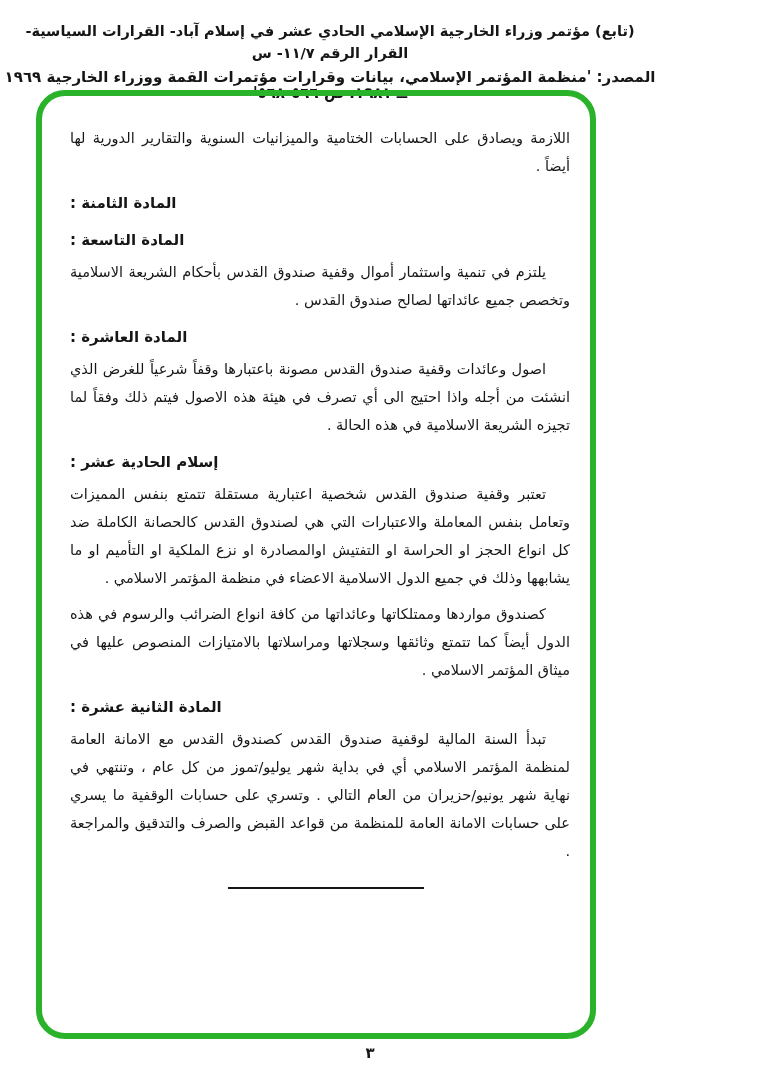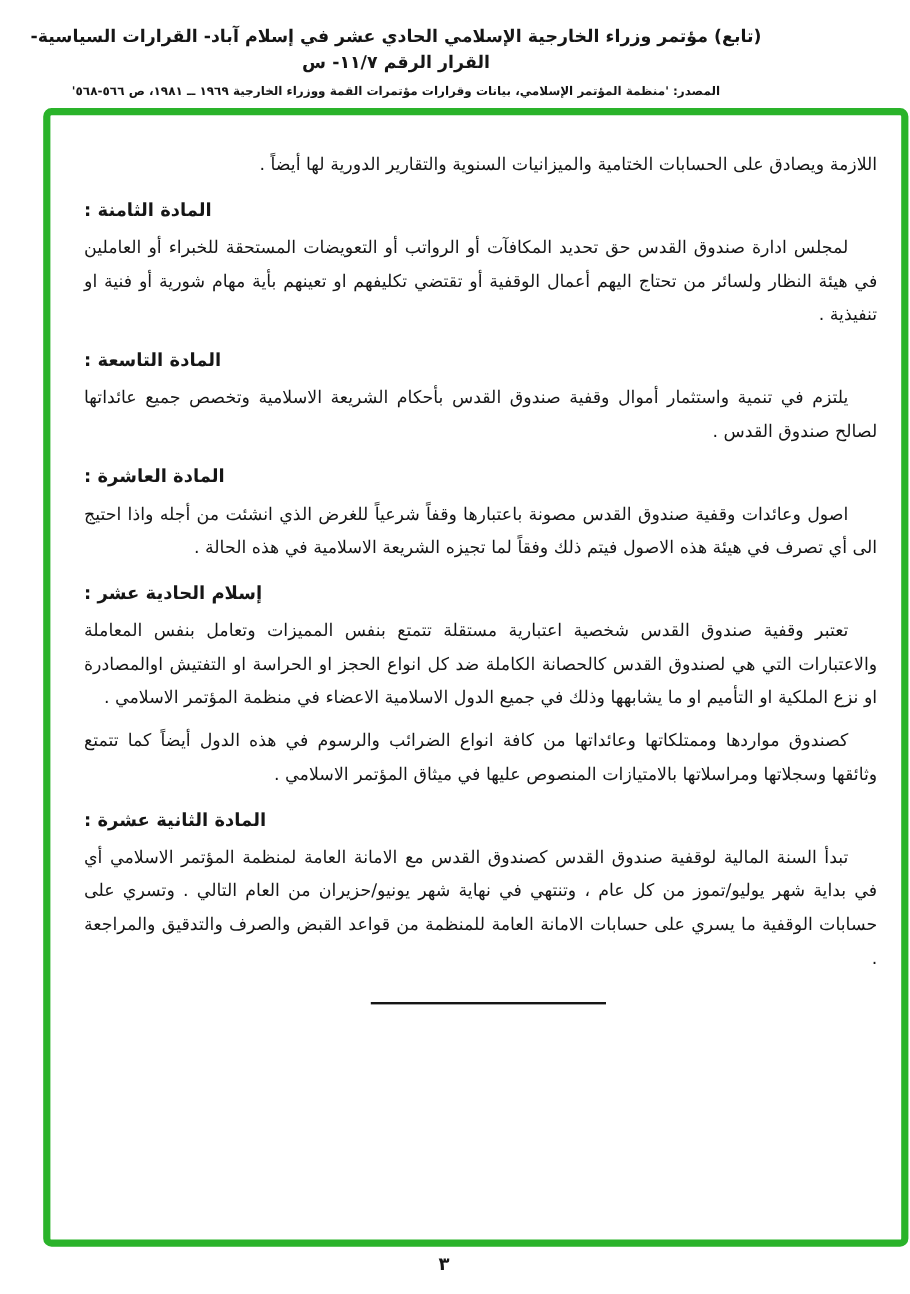--- a/index.html
+++ b/index.html
@@ -25,36 +25,36 @@
     text-align: center;
     direction: rtl;
   }
   .header-caption {
     font-size: 14.5px;
     font-weight: bold;
     line-height: 22px;
     padding: 0 10px;
   }
   .header-source {
-    font-size: 10px;
+    font-size: 15px;
     font-weight: bold;
     line-height: 16px;
     margin-top: 5px;
   }
 
   
   .document-frame {
     position: absolute;
     left: 36px;
     top: 90px;
-    width: 721px;
+    width: 560px;
     height: 949px;
     box-sizing: border-box;
     border: 6px solid var(--border-green, #2ab32a);
-    border-radius: 7px;
+    border-radius: 29px;
     background: transparent;
   }
   .frame-content {
     position: absolute;
     top: 28px;
     right: 20px;
     left: 28px;
     direction: rtl;
     text-align: justify;
     font-size: 14.5px;
@@ -104,21 +104,20 @@
   <div class="header-caption">(تابع) مؤتمر وزراء الخارجية الإسلامي الحادي عشر في إسلام آباد- القرارات السياسية- القرار الرقم ١١/٧- س</div>
   <div class="header-source">المصدر: 'منظمة المؤتمر الإسلامي، بيانات وقرارات مؤتمرات القمة ووزراء الخارجية ١٩٦٩ ــ ١٩٨١، ص ٥٦٦-٥٦٨'</div>
 </header>
 
 <div class="document-frame">
   <div class="frame-content">
 
     <p class="continuation-paragraph">اللازمة ويصادق على الحسابات الختامية والميزانيات السنوية والتقارير الدورية لها أيضاً .</p>
 
     <h3 class="article-heading">المادة الثامنة :</h3>
-    <p class="article-paragraph">لمجلس ادارة صندوق القدس حق تحديد المكافآت أو الرواتب أو التعويضات المستحقة للخبراء أو العاملين في هيئة النظار ولسائر من تحتاج اليهم أعمال الوقفية أو تقتضي تكليفهم او تعينهم بأية مهام شورية أو فنية او تنفيذية .</p>
 
     <h3 class="article-heading">المادة التاسعة :</h3>
     <p class="article-paragraph">يلتزم في تنمية واستثمار أموال وقفية صندوق القدس بأحكام الشريعة الاسلامية وتخصص جميع عائداتها لصالح صندوق القدس .</p>
 
     <h3 class="article-heading">المادة العاشرة :</h3>
     <p class="article-paragraph">اصول وعائدات وقفية صندوق القدس مصونة باعتبارها وقفاً شرعياً للغرض الذي انشئت من أجله واذا احتيج الى أي تصرف في هيئة هذه الاصول فيتم ذلك وفقاً لما تجيزه الشريعة الاسلامية في هذه الحالة .</p>
 
     <h3 class="article-heading">إسلام الحادية عشر :</h3>
     <p class="article-paragraph">تعتبر وقفية صندوق القدس شخصية اعتبارية مستقلة تتمتع بنفس المميزات وتعامل بنفس المعاملة والاعتبارات التي هي لصندوق القدس كالحصانة الكاملة ضد كل انواع الحجز او الحراسة او التفتيش اوالمصادرة او نزع الملكية او التأميم او ما يشابهها وذلك في جميع الدول الاسلامية الاعضاء في منظمة المؤتمر الاسلامي .</p>
     <p class="article-paragraph">كصندوق مواردها وممتلكاتها وعائداتها من كافة انواع الضرائب والرسوم في هذه الدول أيضاً كما تتمتع وثائقها وسجلاتها ومراسلاتها بالامتيازات المنصوص عليها في ميثاق المؤتمر الاسلامي .</p>

